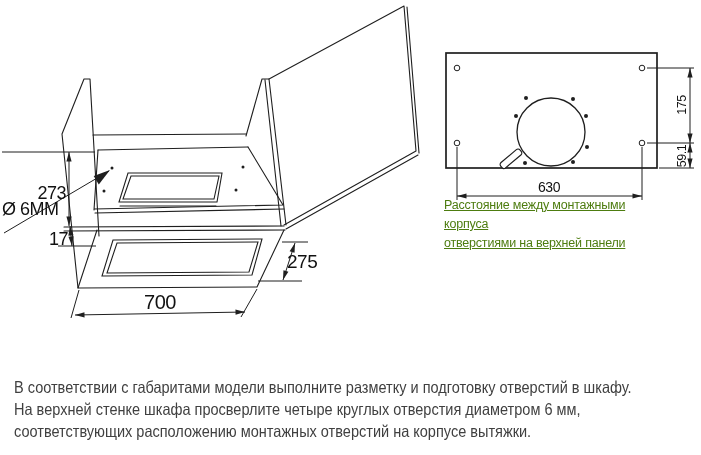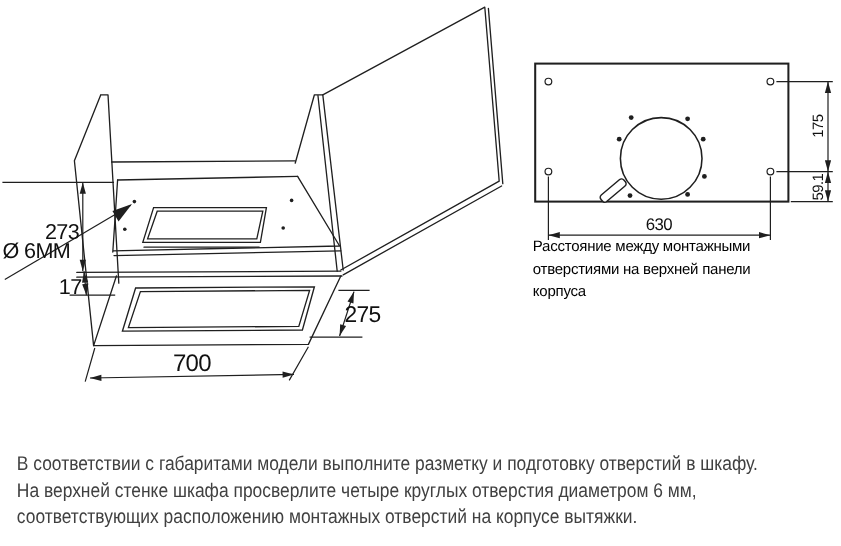--- a/index.html
+++ b/index.html
@@ -10,22 +10,23 @@
     color:#111111;
   }
   svg{position:absolute;left:0;top:0;}
   .dimtext{
     font-family:"Liberation Sans", sans-serif;
     fill:#111111;
     letter-spacing:-0.5px;
   }
   .caption{
     position:absolute;left:444px;top:196px;width:200px;
-    font-size:12.5px;line-height:19px;color:#000000;
+    font-size:12.5px;line-height:19px;color:#4d7c0f;
     letter-spacing:-0.2px;
+    text-decoration:underline;
   }
   .instructions{
     position:absolute;left:14px;top:376px;width:680px;
     font-size:16.5px;line-height:22px;color:#404040;
   }
   .instr-line{
     transform:scaleX(0.88);
     transform-origin:0 0;
     white-space:nowrap;
   }
@@ -136,21 +137,21 @@
     </g>
   </g>
 
   <text class="dimtext" x="686" y="105" font-size="12.5" text-anchor="middle" transform="rotate(-90 686 105)">175</text>
   <text class="dimtext" x="686" y="156" font-size="12.5" text-anchor="middle" transform="rotate(-90 686 156)">59.1</text>
   <text class="dimtext" x="549" y="192" font-size="14" text-anchor="middle">630</text>
 </svg>
 
 <div class="caption">
   <div>Расстояние между монтажными</div>
+  <div>корпуса</div>
   <div>отверстиями на верхней панели</div>
-  <div>корпуса</div>
 </div>
 
 <div class="instructions">
   <div class="instr-line">В соответствии с габаритами модели выполните разметку и подготовку отверстий в шкафу.</div>
   <div class="instr-line">На верхней стенке шкафа просверлите четыре круглых отверстия диаметром 6 мм,</div>
   <div class="instr-line">соответствующих расположению монтажных отверстий на корпусе вытяжки.</div>
 </div>
 
 </body></html>

